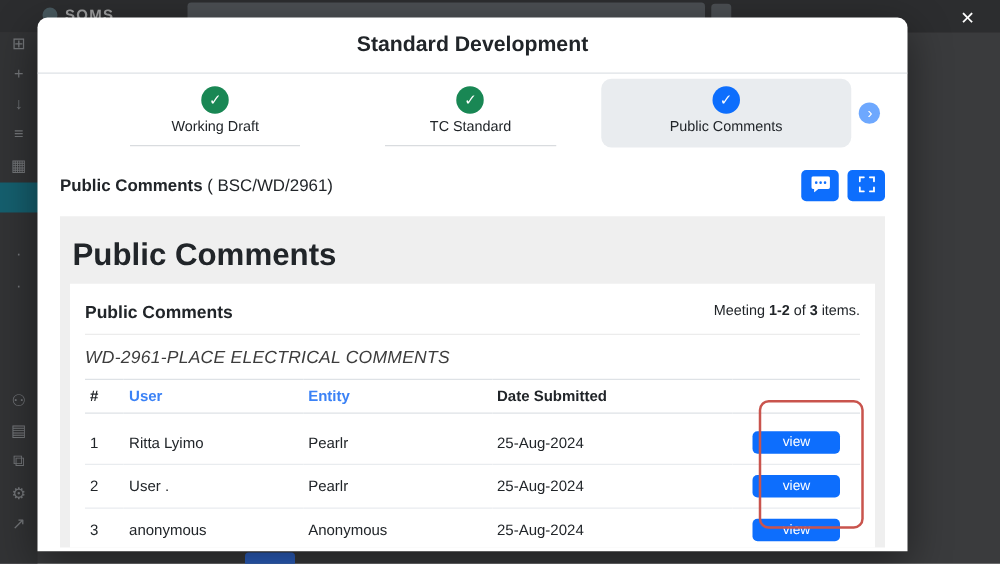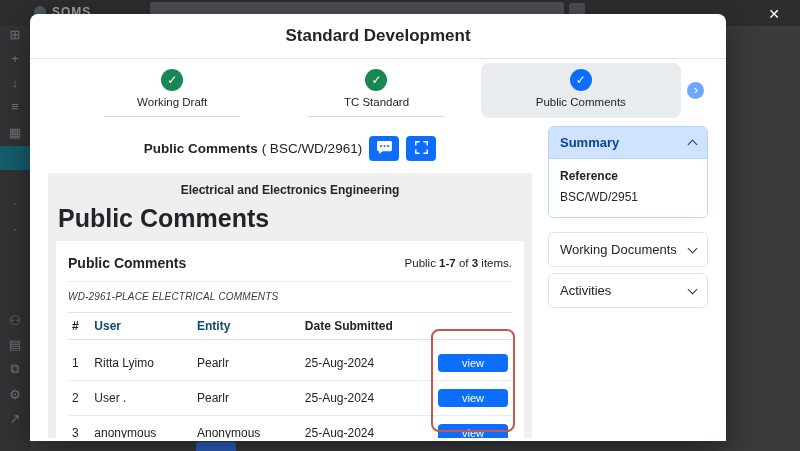--- a/index.html
+++ b/index.html
@@ -32,40 +32,40 @@
   .slabel{font-size:11.5px;line-height:13px;color:#212529;margin-top:5px}
   .step.done::after{content:"";width:68%;height:1px;background:#d9dcdf;margin-top:7px}
   .step.active{background:#e9ecef;border-radius:8px;padding-bottom:9px}
   .step-next{width:17px;height:17px;border-radius:50%;background:#6ea8fe;color:#fff;border:none;font-size:12px;display:flex;align-items:center;justify-content:center;align-self:center;margin-left:4px;cursor:pointer;padding:0 0 2px 1px}
 
   
   .modal-body{display:flex;gap:16px;padding:6px 18px 0}
   .main-col{flex:1;min-width:0}
   .side-col{width:160px;flex:none;padding-top:0}
 
-  .section-head{display:flex;align-items:center;justify-content:center;margin:10px 0 12px}
+  .section-head{display:flex;align-items:center;justify-content:space-between;margin:10px 0 12px}
   .section-title{font-size:13.5px;color:#212529}
   .section-title .ttl{font-weight:700}
   .head-actions{display:flex}
   .icon-btn{width:30px;height:25px;background:#0d6efd;border:none;border-radius:4px;display:flex;align-items:center;justify-content:center;margin-left:7px;cursor:pointer}
 
   .gray-panel{background:#efefef;padding:10px 8px 8px;height:265px;overflow:hidden}
   .committee{text-align:center;font-size:12px;font-weight:700;color:#212529}
   .page-heading{font-size:25px;font-weight:600;color:#212529;margin:7px 0 8px;padding-left:2px}
 
   .card{background:#fff;padding:10px 12px;min-height:196px;position:relative}
   .card-head{display:flex;justify-content:space-between;align-items:center;padding:4px 0 10px;border-bottom:1px solid #ececec}
   .card-title{font-size:14px;font-weight:700}
   .showing{font-size:11.5px;color:#212529}
-  .card-sub{font-size:10px;font-style:italic;color:#3c3c3c;margin:9px 0 10px;letter-spacing:.2px}
+  .card-sub{font-size:14px;font-style:italic;color:#3c3c3c;margin:9px 0 10px;letter-spacing:.2px}
 
   .table-wrap{position:relative}
   table{width:100%;border-collapse:collapse;font-size:12px;color:#212529}
   thead th{text-align:left;font-weight:700;padding:6px 4px;border-top:1px solid #dee2e6;border-bottom:1px solid #dee2e6}
-  th.link{color:#0c4a6e;cursor:pointer}
+  th.link{color:#3b82f6;cursor:pointer}
   tbody td{padding:8px 4px;border-bottom:1px solid #e9ecef}
   tbody tr:first-child td{padding-top:14px}
   .c-num{width:24px}.c-user{width:110px}.c-entity{width:116px}.c-date{width:148px}
   .c-act{width:76px;text-align:center}
   .view-btn{background:#0d6efd;color:#fff;border:none;border-radius:4px;font-size:11px;padding:3px 24px;cursor:pointer}
   .annotation{position:absolute;top:17px;right:-3px;width:84px;height:103px;border:2px solid #c9544d;border-radius:8px;pointer-events:none}
 
   
   .acc{border:1px solid #b6d4fe;border-radius:6px;overflow:hidden;margin-bottom:14px}
   .acc-head{background:#cfe2ff;color:#084298;font-size:13px;font-weight:700;padding:8px 11px;display:flex;justify-content:space-between;align-items:center;cursor:pointer}
@@ -157,27 +157,26 @@
                   <path d="M11 1h4v4"></path>
                   <path d="M15 11v4h-4"></path>
                   <path d="M5 15H1v-4"></path>
                 </svg>
             </span>
           </button>
         </div>
       </div>
 
       <div class="gray-panel">
-        <div class="committee">Electrical and Electronics Engineering</div>
         <h2 class="page-heading">Public Comments</h2>
 
         <div class="card">
           <div class="card-head">
             <div class="card-title">Public Comments</div>
-            <div class="showing"><span>Public </span><b>1-7</b><span> of </span><b>3</b><span> items.</span></div>
+            <div class="showing"><span>Meeting </span><b>1-2</b><span> of </span><b>3</b><span> items.</span></div>
           </div>
           <div class="card-sub">WD-2961-PLACE ELECTRICAL COMMENTS</div>
 
           <div class="table-wrap">
             <table>
               <thead>
                 <tr>
                   <th class="c-num">#</th>
                   <th class="c-user link">User</th>
                   <th class="c-entity link">Entity</th>
@@ -208,37 +207,15 @@
                   <td class="c-act"><button class="view-btn">view</button></td>
                 </tr>
               </tbody>
             </table>
             <div class="annotation"></div>
           </div>
         </div>
       </div>
     </div>
 
-    <aside class="side-col">
-      <div class="acc">
-        <div class="acc-head">
-          <span>Summary</span>
-          <span class="chev up"></span>
-        </div>
-        <div class="acc-body">
-          <div class="ref-label">Reference</div>
-          <div class="ref-value">BSC/WD/2951</div>
-        </div>
-      </div>
-
-      <div class="acc-item">
-        <span>Working Documents</span>
-        <span class="chev"></span>
-      </div>
-
-      <div class="acc-item">
-        <span>Activities</span>
-        <span class="chev"></span>
-      </div>
-    </aside>
 
   </div>
 </div>
 
 </body></html>

